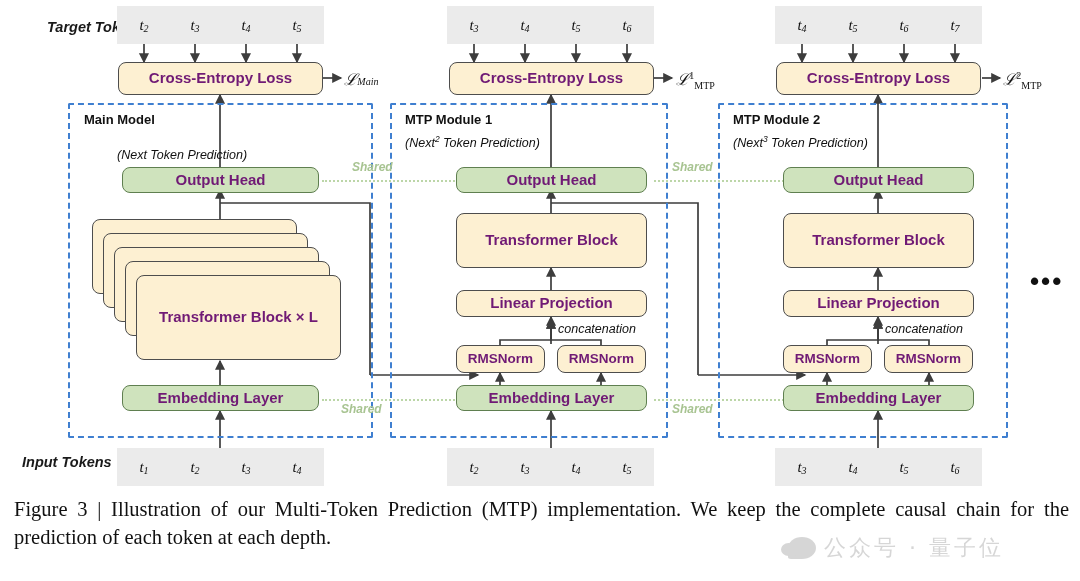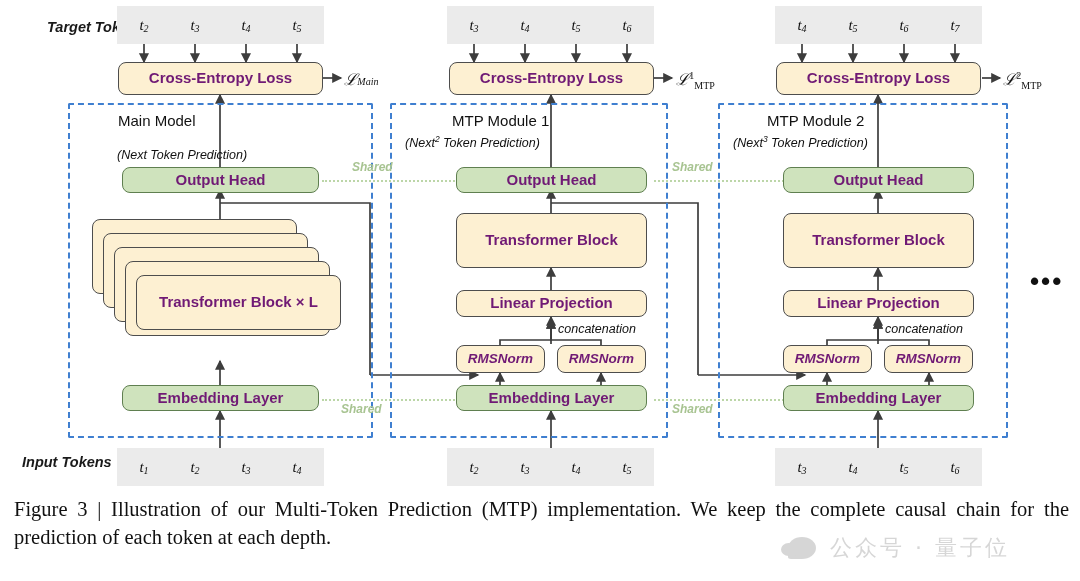--- a/index.html
+++ b/index.html
@@ -16,30 +16,30 @@
 
   .rowlabel{position:absolute;font-size:14.5px;font-style:italic;
             font-weight:600;color:#1a1a1a;white-space:nowrap;}
 
   
   .box{position:absolute;box-sizing:border-box;display:flex;align-items:center;
        justify-content:center;text-align:center;border-radius:8px;
        font-size:15px;font-weight:600;color:#701a75;line-height:1.1;}
   .box.cream{background:#fdf0d2;border:1.4px solid #4d4d4d;}
   .box.green{background:#cfe3bd;border:1.4px solid #5f7f50;}
-  .box.small{font-size:13.5px;font-weight:600;font-style:italic;}
+  .box.small{font-size:13.5px;font-weight:600;}
 
   .stackwrap{position:absolute;}
   .stackwrap .box{position:absolute;}
 
   
   .frame{position:absolute;box-sizing:border-box;
          border:2.2px dashed #3f7fd0;border-radius:2px;}
 
-  .frame-title{position:absolute;font-size:15px;font-weight:normal;color:#111;margin-left:34px;}
+  .frame-title{position:absolute;font-size:13px;font-weight:bold;color:#111;}
   .frame-sub{position:absolute;font-size:12.5px;font-style:italic;color:#111;}
   .frame-sub sup{font-size:8.5px;vertical-align:5px;}
 
   
   .sharedline{position:absolute;border-top:2px dotted #bcd6a8;height:0;}
   .sharedlbl{position:absolute;font-size:12px;font-style:italic;
              color:#a8c492;font-weight:600;}
 
   
   .loss{position:absolute;font-family:"Liberation Serif", serif;
@@ -53,21 +53,21 @@
   .dots{position:absolute;font-size:26px;font-weight:900;letter-spacing:2px;
         color:#111;line-height:1;}
 
   
   .caption{position:absolute;left:14px;top:495px;width:1055px;
            font-family:"Liberation Serif", serif;font-size:20.5px;
            line-height:1.38;color:#111;text-align:justify;}
 
   
   .wm{position:absolute;left:788px;top:533px;display:flex;align-items:center;
-      gap:14px;opacity:.75;}
+      gap:8px;opacity:.75;}
   .wm .bubble{width:28px;height:22px;background:#c9c9c9;border-radius:50% 50% 50% 10%;
               position:relative;}
   .wm .bubble:after{content:"";position:absolute;left:-7px;top:6px;width:15px;
               height:13px;background:#c9c9c9;border-radius:50% 50% 10% 50%;}
   .wm .wmtext{font-size:22px;color:#c9c9c9;letter-spacing:3px;
               font-family:"DejaVu Sans", sans-serif;}
 
   svg.wires{position:absolute;left:0;top:0;width:1080px;height:581px;
             pointer-events:none;}
 </style>
@@ -246,40 +246,40 @@
   <div class="loss" style="left:676px;top:68px;">
     <span class="cal">ℒ</span><sup class="sp">1</sup><sub class="sb">MTP</sub>
   </div>
   <div class="loss" style="left:1003px;top:68px;">
     <span class="cal">ℒ</span><sup class="sp">2</sup><sub class="sb">MTP</sub>
   </div>
 
   <div class="frame-title" style="left:84px;top:112px;">Main Model</div>
   <div class="frame-sub" style="left:84px;top:148px;margin-left:33px;">(Next Token Prediction)</div>
 
-  <div class="frame-title" style="left:418px;top:112px;">MTP Module 1</div>
+  <div class="frame-title" style="left:405px;top:112px;">MTP Module 1</div>
   <div class="frame-sub" style="left:405px;top:134px;">
     <span>(Next</span><sup>2</sup><span> Token Prediction)</span>
   </div>
 
   <div class="frame-title" style="left:733px;top:112px;">MTP Module 2</div>
   <div class="frame-sub" style="left:733px;top:134px;">
     <span>(Next</span><sup>3</sup><span> Token Prediction)</span>
   </div>
 
   <div class="box green" style="left:122px;top:167px;width:197px;height:26px;">Output Head</div>
   <div class="box green" style="left:456px;top:167px;width:191px;height:26px;">Output Head</div>
   <div class="box green" style="left:783px;top:167px;width:191px;height:26px;">Output Head</div>
 
   <div class="stackwrap" style="left:92px;top:219px;width:250px;height:145px;">
     <div class="box cream" style="left:0px;top:0px;width:205px;height:75px;"></div>
     <div class="box cream" style="left:11px;top:14px;width:205px;height:75px;"></div>
     <div class="box cream" style="left:22px;top:28px;width:205px;height:75px;"></div>
     <div class="box cream" style="left:33px;top:42px;width:205px;height:75px;"></div>
-    <div class="box cream" style="left:44px;top:56px;width:205px;height:55px;">Transformer Block × L</div>
+    <div class="box cream" style="left:44px;top:56px;width:205px;height:85px;">Transformer Block × L</div>
   </div>
 
   <div class="box green" style="left:122px;top:385px;width:197px;height:26px;">Embedding Layer</div>
 
   <div class="box cream" style="left:456px;top:213px;width:191px;height:55px;">Transformer Block</div>
   <div class="box cream" style="left:456px;top:290px;width:191px;height:27px;">Linear Projection</div>
   <div class="concat" style="left:558px;top:322px;">concatenation</div>
   <div class="box cream small" style="left:456px;top:345px;width:89px;height:28px;">RMSNorm</div>
   <div class="box cream small" style="left:557px;top:345px;width:89px;height:28px;">RMSNorm</div>
   <div class="box green" style="left:456px;top:385px;width:191px;height:26px;">Embedding Layer</div>

